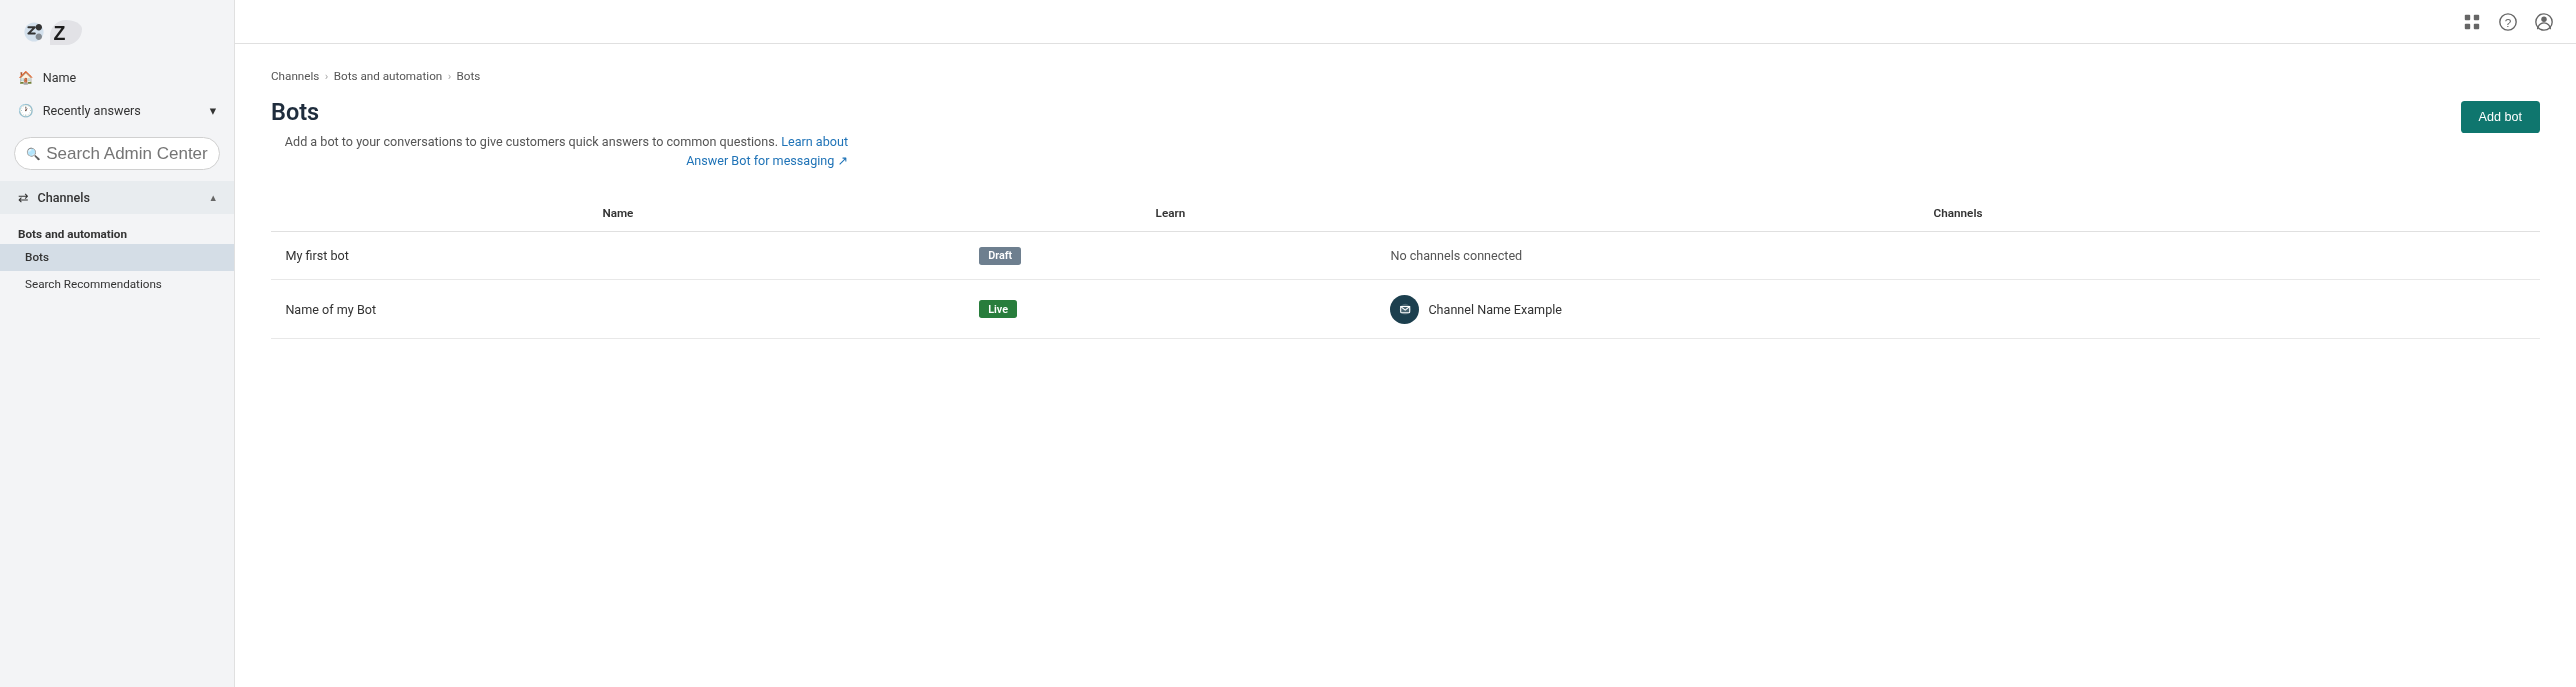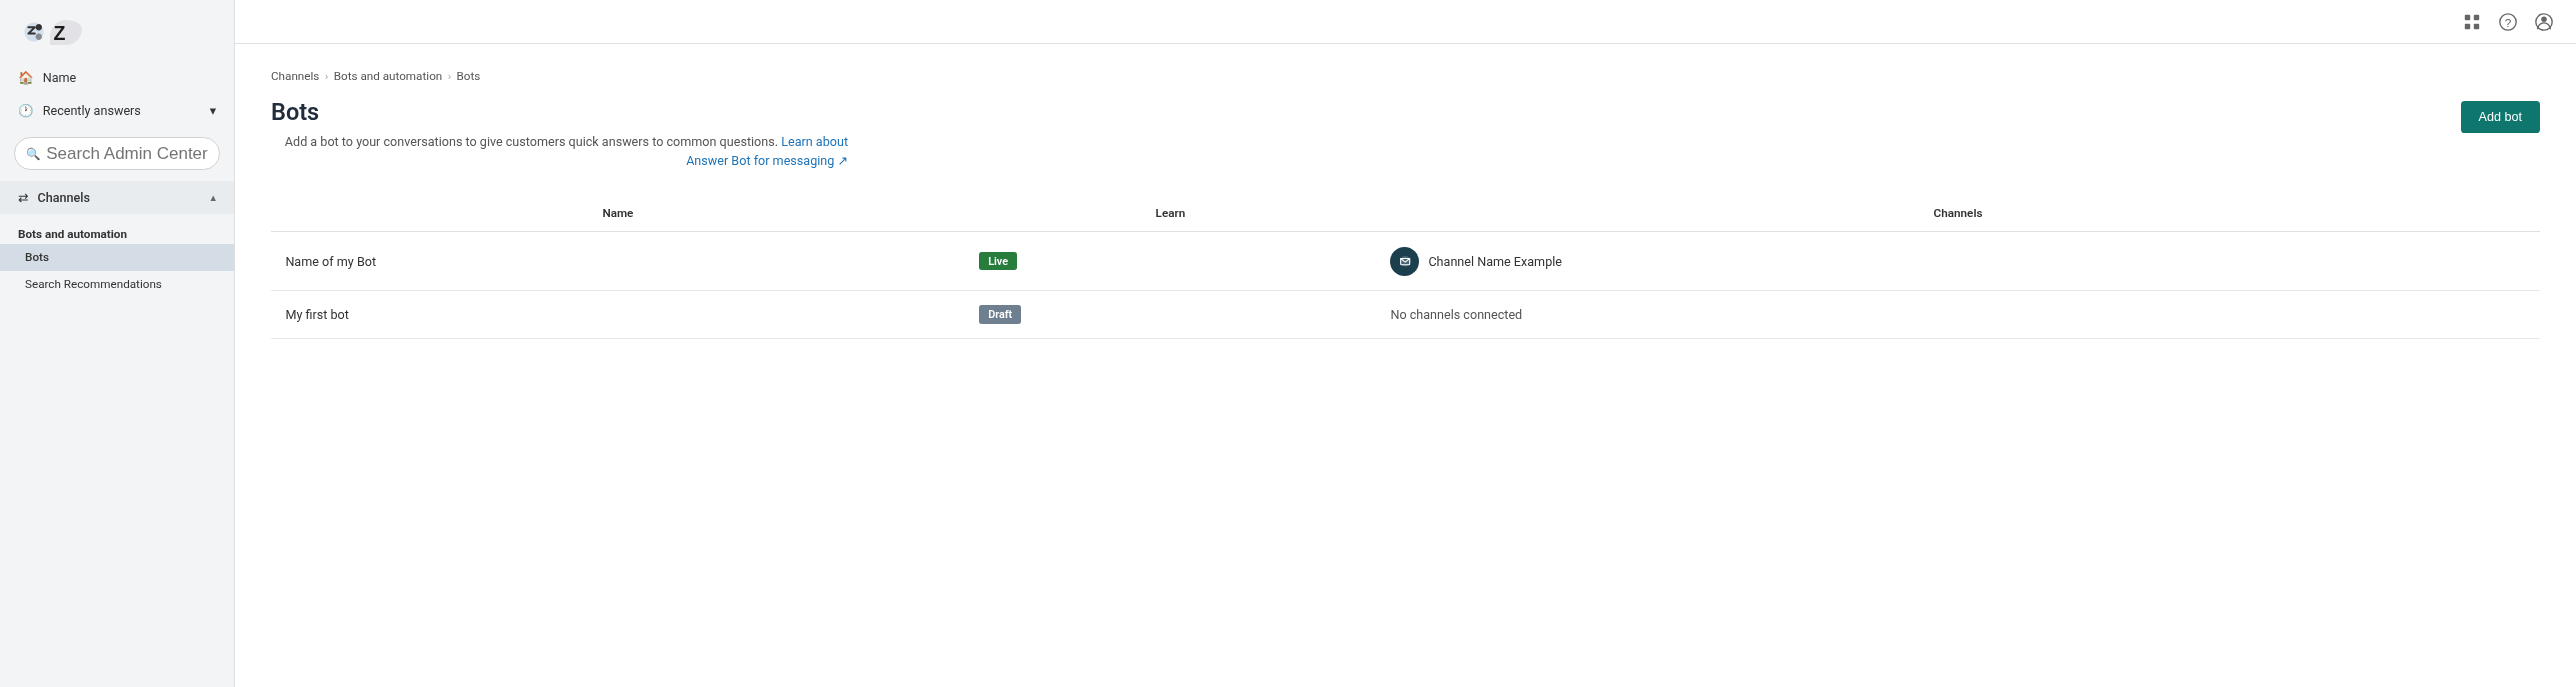--- a/index.html
+++ b/index.html
@@ -326,37 +326,37 @@
     <table class="bots-table">
       <thead>
         <tr>
           <th>Name</th>
           <th>Learn</th>
           <th>Channels</th>
         </tr>
       </thead>
       <tbody id="bots-table-body">
       <tr>
+            <td>My first bot</td>
+            <td><span class="status-badge status-draft">Draft</span></td>
+            <td><span class="no-channels">No channels connected</span></td>
+          </tr>
+          <tr>
             <td>Name of my Bot</td>
             <td><span class="status-badge status-live">Live</span></td>
             <td>
               <div class="channel-cell">
                 <div class="channel-icon">
                   <svg width="14.4" height="14.4" viewBox="0 0 16 16" fill="none">
                     <circle cx="8" cy="8" r="6" fill="white" opacity="0.2"></circle>
                     <path d="M3 5h10v6a1 1 0 01-1 1H4a1 1 0 01-1-1V5z" stroke="white" stroke-width="1.2" fill="none"></path>
                     <path d="M3 5l5 4 5-4" stroke="white" stroke-width="1.2"></path>
                   </svg>
                 </div>
                 <span class="channel-name">Channel Name Example</span>
               </div>
             </td>
           </tr>
-          <tr>
-            <td>My first bot</td>
-            <td><span class="status-badge status-draft">Draft</span></td>
-            <td><span class="no-channels">No channels connected</span></td>
-          </tr>
         </tbody>
     </table>
   </div>
 </div>
 
 
 </body></html>

